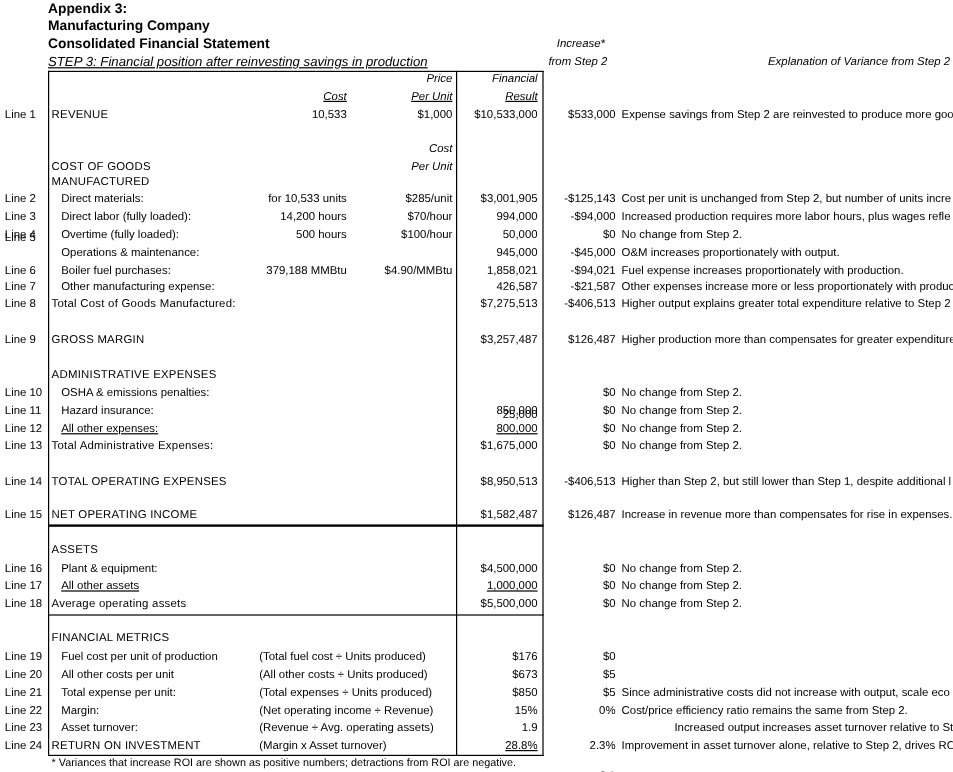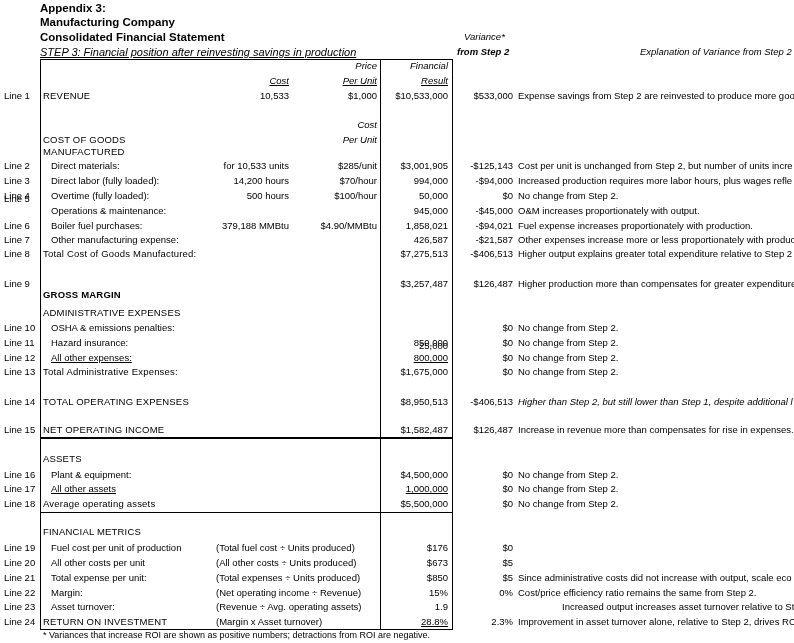--- a/index.html
+++ b/index.html
@@ -26,22 +26,22 @@
 </head>
 <body>
 
 <div class="abs title" style="top:2px;">Appendix 3:</div>
 <div class="abs title" style="top:16px;">Manufacturing Company</div>
 <div class="abs title" style="top:31px;">Consolidated Financial Statement</div>
 <div class="abs step" style="top:46px;">STEP 3:  Financial position after reinvesting savings in production</div>
 
 <div class="abs hdr r price" style="top:60px;">Price</div>
 <div class="abs hdr r result" style="top:60px;">Financial</div>
-<div class="abs hdr" style="top:31px;left:464px;">Variance*</div>
-<div class="abs hdr" style="top:46px;left:457px;font-weight:bold;">from Step 2</div>
+<div class="abs hdr" style="top:31px;left:464px;">Increase*</div>
+<div class="abs hdr" style="top:46px;left:457px;">from Step 2</div>
 <div class="abs hdr" style="top:46px;left:640px;">Explanation of Variance from Step 2</div>
 <div class="abs hdr r units" style="top:75px;"><span class="u">Cost</span></div>
 <div class="abs hdr r price" style="top:75px;"><span class="u">Per Unit</span></div>
 <div class="abs hdr r result" style="top:75px;"><span class="u">Result</span></div>
 
 <div class="hline" style="left:40px;top:59px;width:413px;"></div>
 <div class="vline" style="left:40px;top:59px;height:571px;"></div>
 <div class="vline" style="left:380px;top:59px;height:571px;"></div>
 <div class="vline" style="left:452px;top:59px;height:571px;"></div>
 <div class="hline" style="left:40px;top:437px;width:413px;height:2px;"></div>
@@ -101,21 +101,21 @@
     <div class="abs ind" style="top: 234px;">Other manufacturing expense:</div>
     <div class="abs r result" style="top: 234px;">426,587</div>
     <div class="abs r var" style="top: 234px;">-$21,587</div>
     <div class="abs expl" style="top: 234px;">Other expenses increase more or less proportionately with produc</div>
     <div class="abs lineno" style="top: 248px;">Line 8</div>
     <div class="abs lbl" style="top: 248px;">Total Cost of Goods Manufactured:</div>
     <div class="abs r result" style="top: 248px;">$7,275,513</div>
     <div class="abs r var" style="top: 248px;">-$406,513</div>
     <div class="abs expl" style="top: 248px;">Higher output explains greater total expenditure relative to Step 2</div>
     <div class="abs lineno" style="top: 278px;">Line 9</div>
-    <div class="abs lbl" style="top: 289px; font-weight: bold;">GROSS MARGIN</div>
+    <div class="abs lbl" style="top: 278px;">GROSS MARGIN</div>
     <div class="abs r result" style="top: 278px;">$3,257,487</div>
     <div class="abs r var" style="top: 278px;">$126,487</div>
     <div class="abs expl" style="top: 278px;">Higher production more than compensates for greater expenditure</div>
     <div class="abs lineno" style="top: 322px;">Line 10</div>
     <div class="abs ind" style="top: 322px;">OSHA &amp; emissions penalties:</div>
     <div class="abs r result" style="top: 340px;">25,000</div>
     <div class="abs r var" style="top: 322px;">$0</div>
     <div class="abs expl" style="top: 322px;">No change from Step 2.</div>
     <div class="abs lineno" style="top: 337px;">Line 11</div>
     <div class="abs ind" style="top: 337px;">Hazard insurance:</div>
@@ -129,21 +129,21 @@
     <div class="abs expl" style="top: 352px;">No change from Step 2.</div>
     <div class="abs lineno" style="top: 366px;">Line 13</div>
     <div class="abs lbl" style="top: 366px;">Total Administrative Expenses:</div>
     <div class="abs r result" style="top: 366px;">$1,675,000</div>
     <div class="abs r var" style="top: 366px;">$0</div>
     <div class="abs expl" style="top: 366px;">No change from Step 2.</div>
     <div class="abs lineno" style="top: 396px;">Line 14</div>
     <div class="abs lbl" style="top: 396px;">TOTAL OPERATING EXPENSES</div>
     <div class="abs r result" style="top: 396px;">$8,950,513</div>
     <div class="abs r var" style="top: 396px;">-$406,513</div>
-    <div class="abs expl" style="top: 396px; font-style: italic;">Higher than Step 2, but still lower than Step 1, despite additional l</div>
+    <div class="abs expl" style="top: 396px;">Higher than Step 2, but still lower than Step 1, despite additional l</div>
     <div class="abs lineno" style="top: 424px;">Line 15</div>
     <div class="abs lbl" style="top: 424px;">NET OPERATING INCOME</div>
     <div class="abs r result" style="top: 424px;">$1,582,487</div>
     <div class="abs r var" style="top: 424px;">$126,487</div>
     <div class="abs expl" style="top: 424px;">Increase in revenue more than compensates for rise in expenses.</div>
     <div class="abs lineno" style="top: 469px;">Line 16</div>
     <div class="abs ind" style="top: 469px;">Plant &amp; equipment:</div>
     <div class="abs r result" style="top: 469px;">$4,500,000</div>
     <div class="abs r var" style="top: 469px;">$0</div>
     <div class="abs expl" style="top: 469px;">No change from Step 2.</div>

